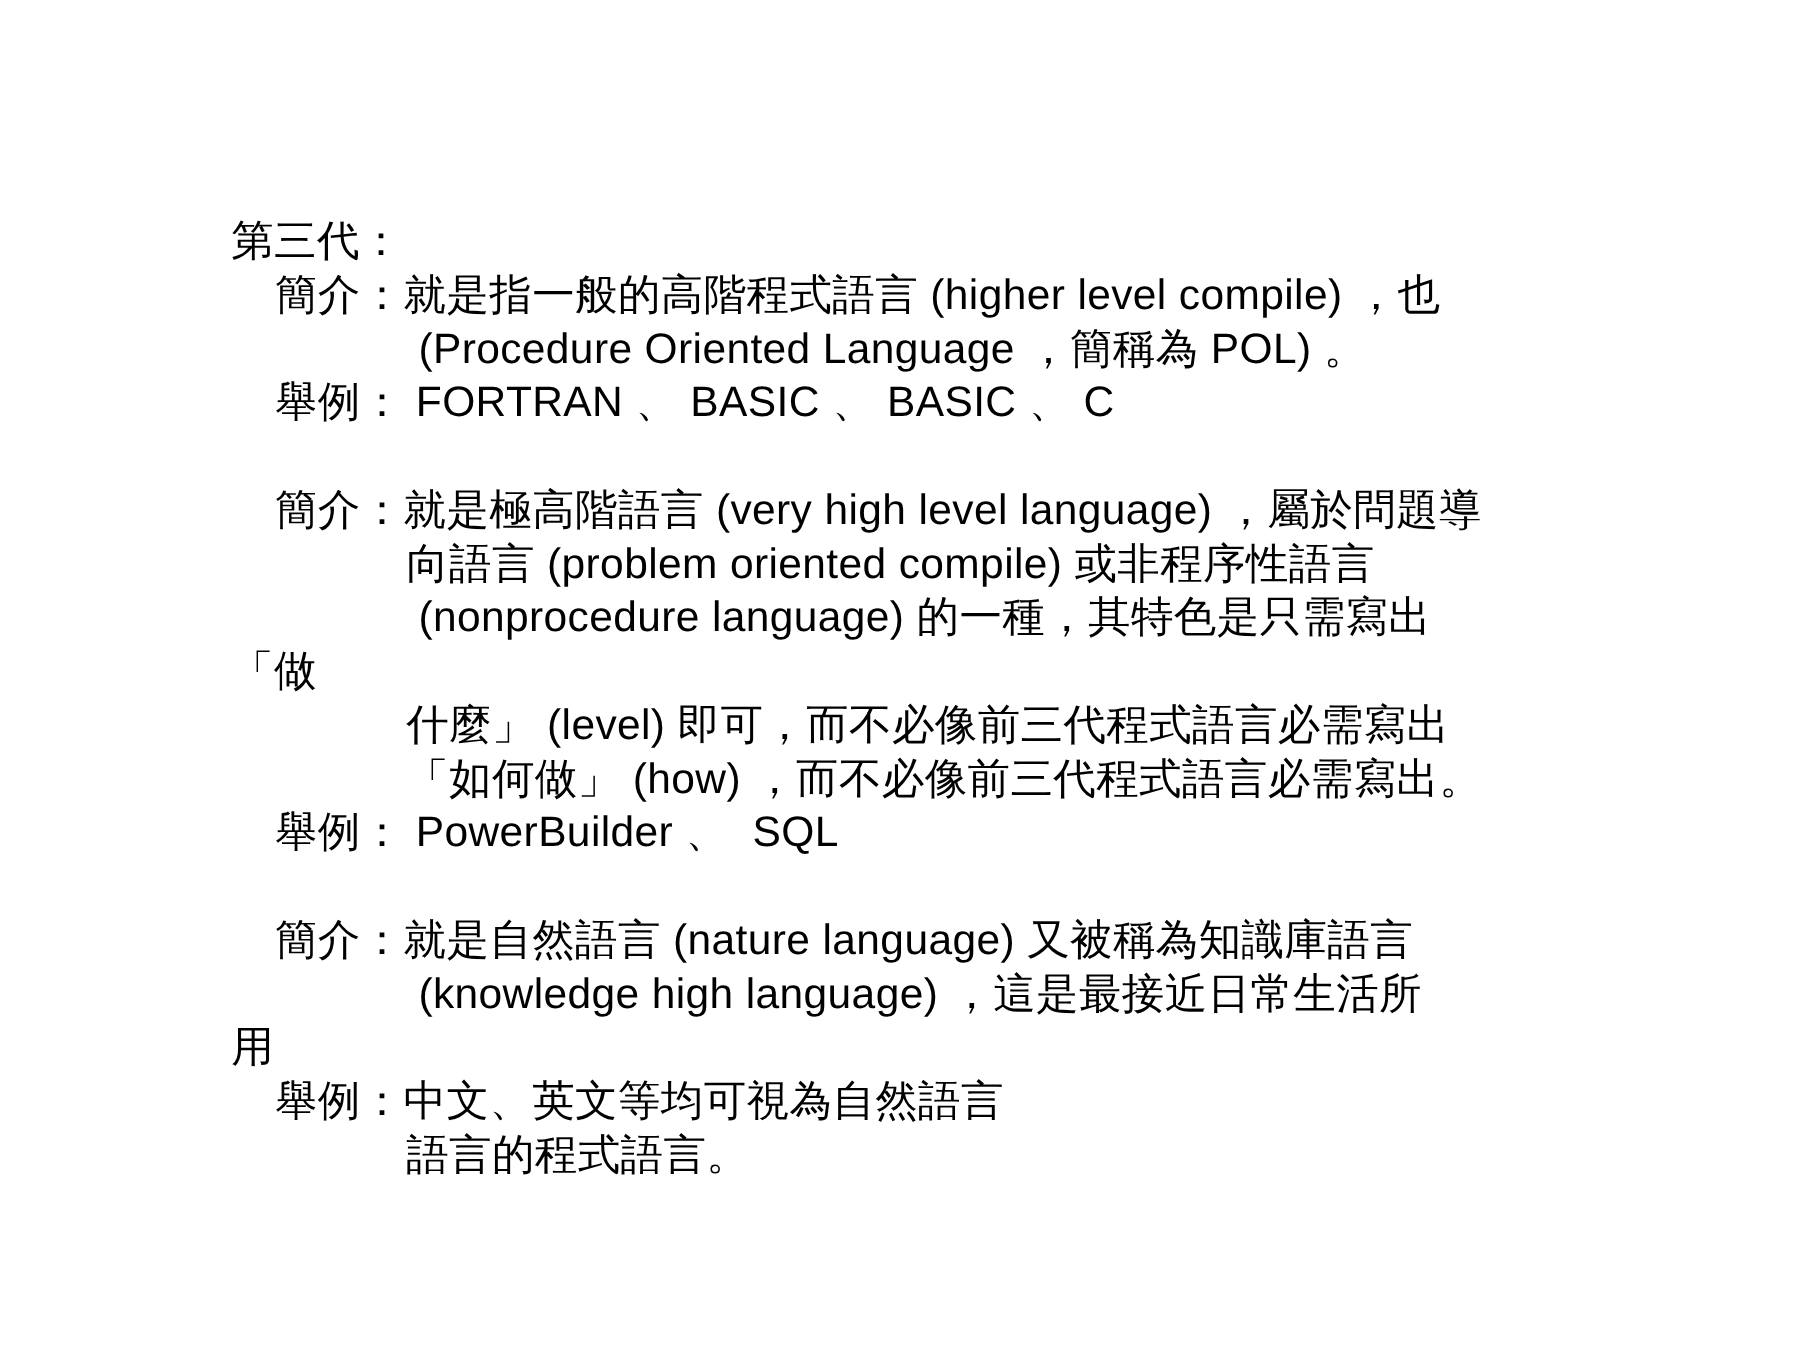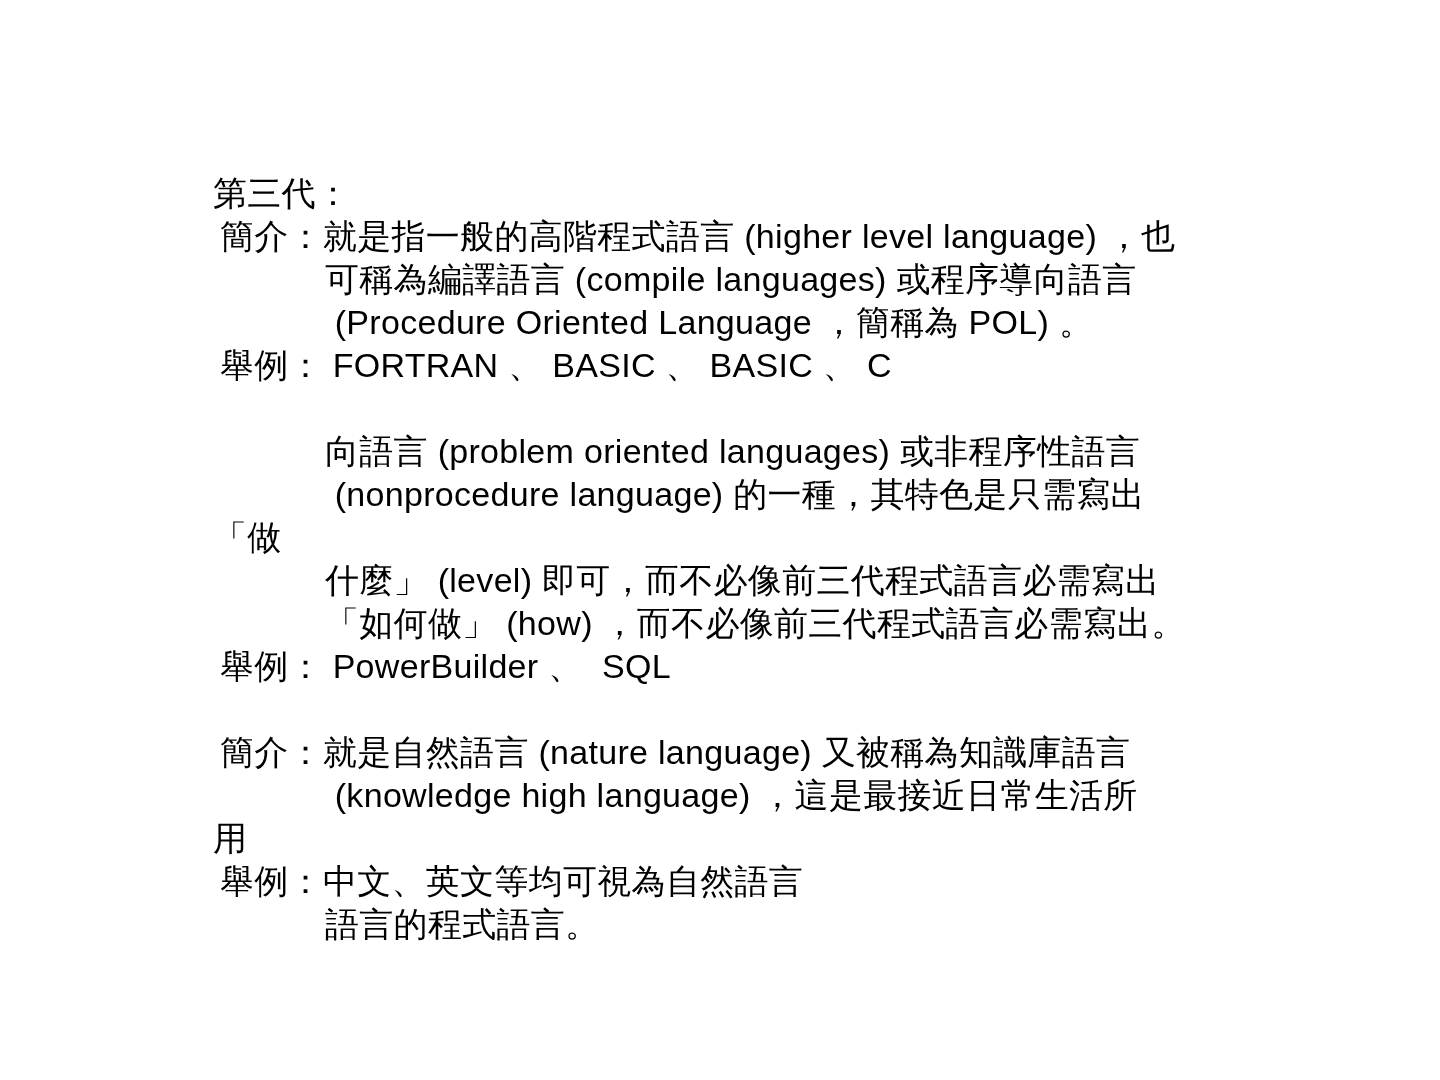--- a/index.html
+++ b/index.html
@@ -22,41 +22,41 @@
     padding: 172px 30px 0 185px;
     background: #ffffff;
     overflow: hidden;
   }
   .line {
     font-size: 34px;
     line-height: 43px;
     white-space: pre;
     letter-spacing: 0.3px;
   }
-  .indent-0 { padding-left: 0; margin-left: 28px; }
+  .indent-0 { padding-left: 0; }
   .indent-1 { padding-left: 35px; }
   .indent-2 { padding-left: 140px; }
   .section-gap {
     height: 43px;
   }
 </style>
 </head>
 <body>
 
 <div class="slide">
 
   <div class="line indent-0">第三代：</div>
-  <div class="line indent-1">簡介：就是指一般的高階程式語言 (higher level language) ，也</div>
-  <div class="line indent-2">可稱為編譯語言 (compile languages) 或程序導向語言</div>
+  <div class="line indent-1">簡介：就是指一般的高階程式語言 (higher level compile) ，也</div>
   <div class="line indent-2"> (Procedure Oriented Language ，簡稱為 POL) 。</div>
   <div class="line indent-1">舉例： FORTRAN 、 BASIC 、 BASIC 、 C</div>
 
   <div class="section-gap"></div>
 
-  <div class="line indent-2">向語言 (problem oriented languages) 或非程序性語言</div>
+  <div class="line indent-1">簡介：就是極高階語言 (very high level language) ，屬於問題導</div>
+  <div class="line indent-2">向語言 (problem oriented compile) 或非程序性語言</div>
   <div class="line indent-2"> (nonprocedure language) 的一種，其特色是只需寫出</div>
   <div class="line indent-0">「做</div>
   <div class="line indent-2">什麼」 (level) 即可，而不必像前三代程式語言必需寫出</div>
   <div class="line indent-2">「如何做」 (how) ，而不必像前三代程式語言必需寫出。</div>
   <div class="line indent-1">舉例： PowerBuilder 、  SQL</div>
 
   <div class="section-gap"></div>
 
   <div class="line indent-1">簡介：就是自然語言 (nature language) 又被稱為知識庫語言</div>
   <div class="line indent-2"> (knowledge high language) ，這是最接近日常生活所</div>

